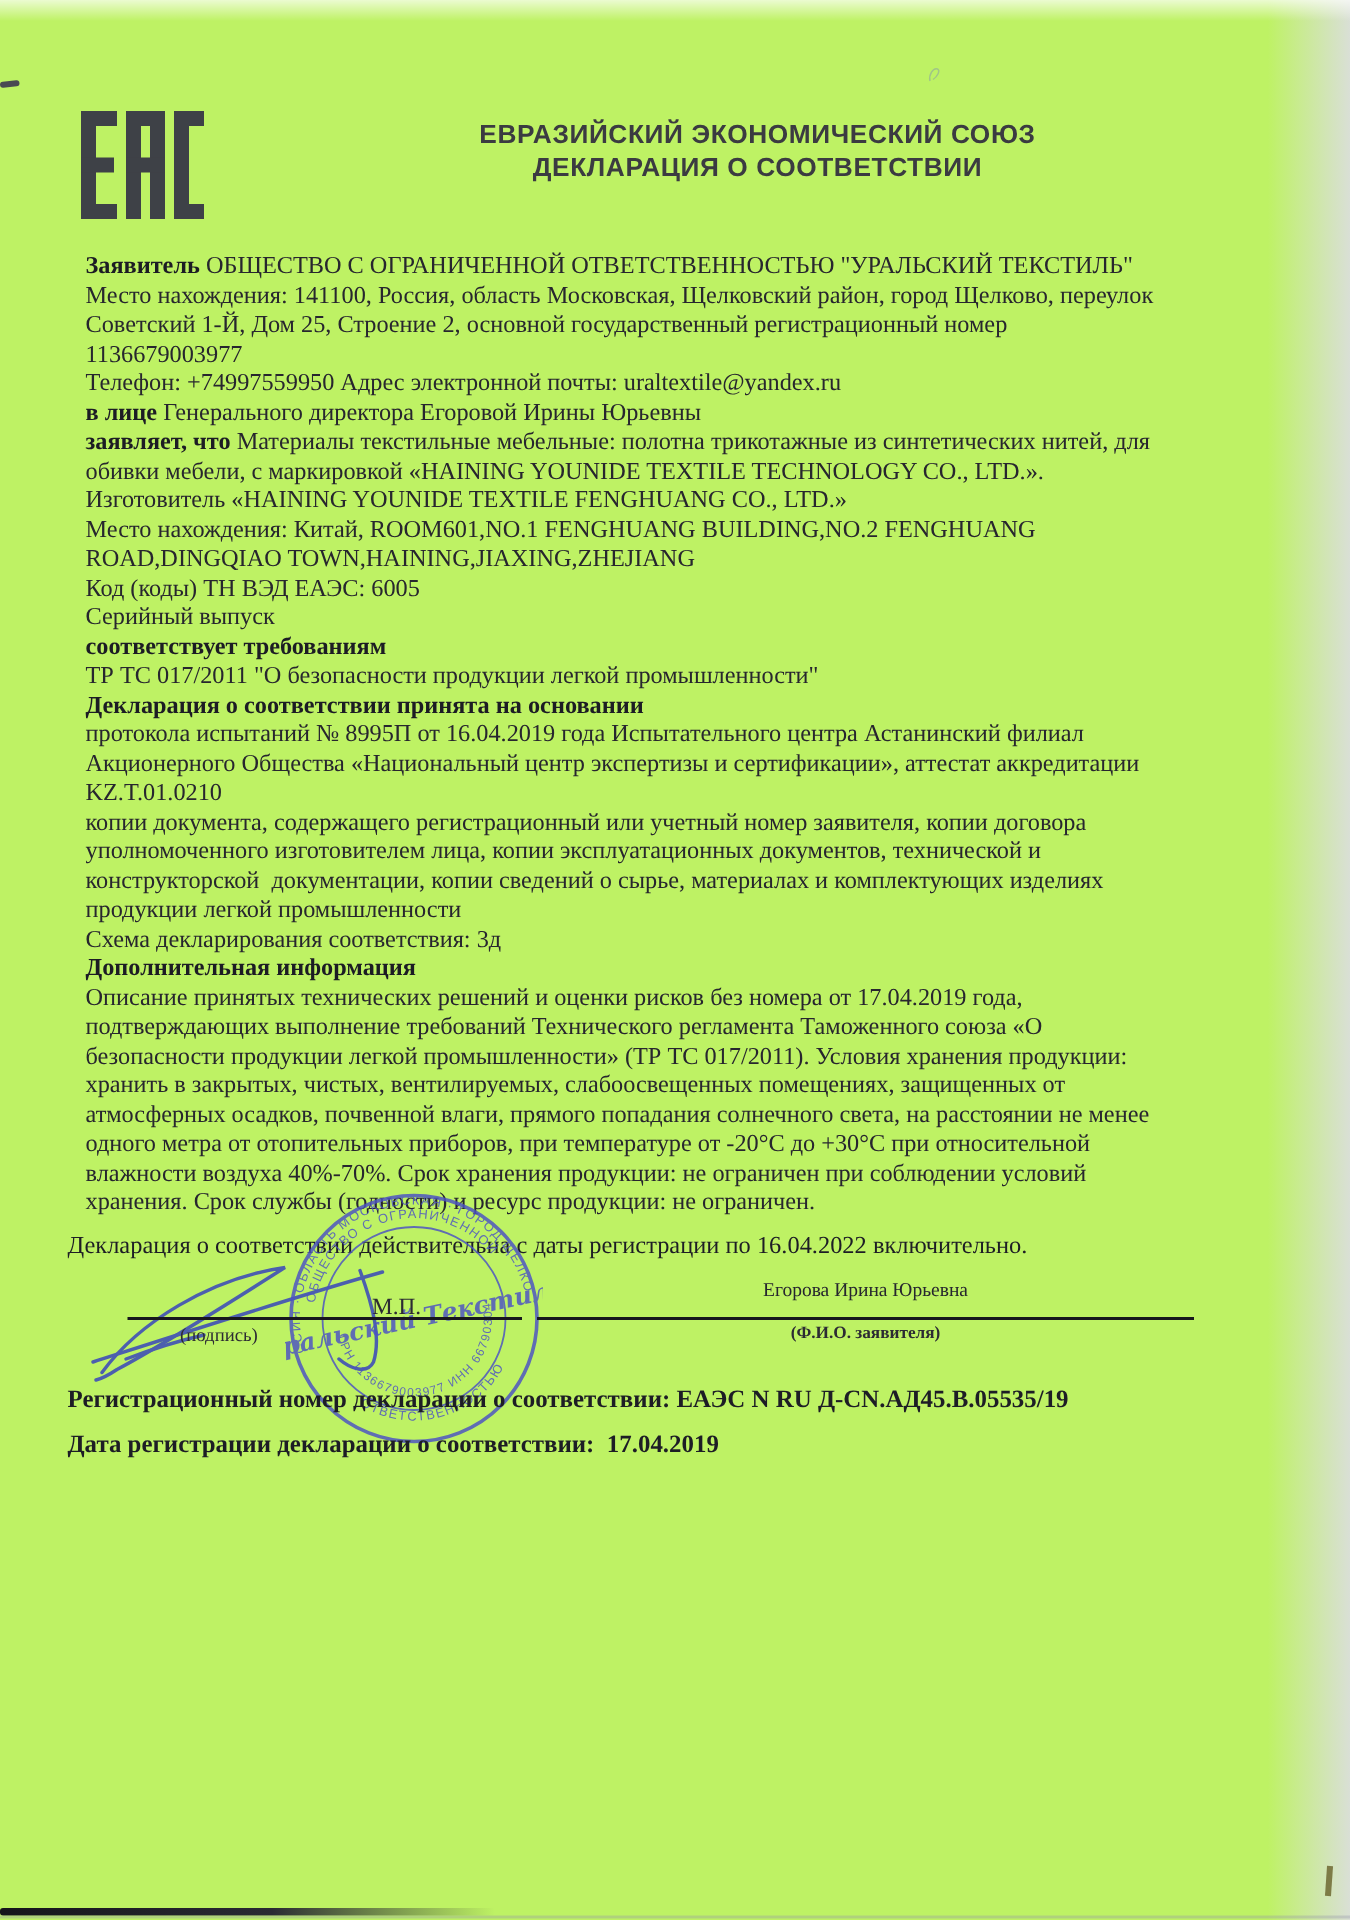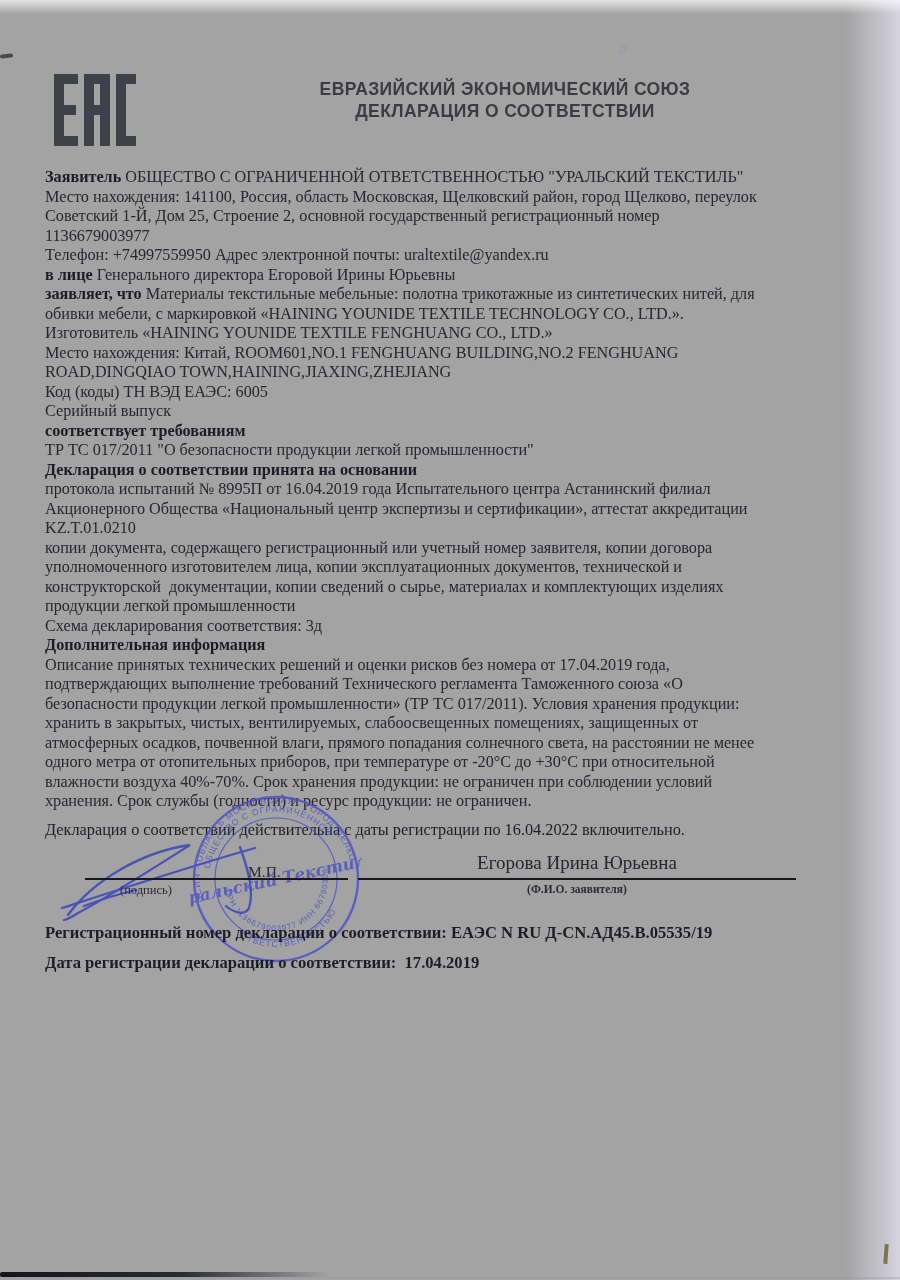--- a/index.html
+++ b/index.html
@@ -1,50 +1,50 @@
 <!DOCTYPE html>
 <html><head>
 <meta charset="utf-8">
 <style>
   html,body{margin:0;padding:0;background:#ffffff;}
   .page{
     position:relative;width:900px;height:1280px;overflow:hidden;
-    background:#a3a3a3;
+    background:#bef264;
     font-family:"Liberation Serif",serif;color:#27262e;
   }
   .edge-right{position:absolute;top:0;right:0;width:55px;height:1280px;
     background:linear-gradient(to right,rgba(226,224,236,0),rgba(222,220,234,.85));}
   .edge-top{position:absolute;top:0;left:0;width:900px;height:14px;
     background:linear-gradient(to bottom,rgba(255,255,255,.7),rgba(255,255,255,0));}
 
   
   .eac{position:absolute;left:54px;top:74px;width:82px;height:72px;}
 
   
   .header{position:absolute;left:235px;top:78px;width:540px;text-align:center;
     font-family:"Liberation Sans",sans-serif;font-weight:bold;font-size:17.5px;
     line-height:22px;letter-spacing:.4px;color:#3b3b41;}
 
   
   .body-text{position:absolute;left:45px;top:168px;width:835px;
     font-size:16.2px;line-height:19.5px;}
-  .bl{white-space:pre;height:19.5px;}
+  .bl{white-space:pre;height:19.5px;margin-left:12px;}
   .bl b{color:#1c1c24;}
 
   .validity{position:absolute;left:45px;top:820px;width:835px;
     font-size:16.3px;font-weight:normal;color:#1d1d25;white-space:pre;}
 
   
   .sig-line1{position:absolute;left:85px;top:878px;width:263px;height:2px;background:#17171d;}
   .sig-line2{position:absolute;left:358px;top:878px;width:438px;height:2px;background:#17171d;}
   .sig-label{position:absolute;left:120px;top:883px;width:180px;text-align:left;
     font-size:12.5px;color:#2c2b33;}
   .mp-label{position:absolute;left:248px;top:863px;font-size:15.5px;color:#2c2b33;}
   .fio-name{position:absolute;left:358px;top:852px;width:438px;text-align:center;
-    font-size:19px;color:#26262e;}
+    font-size:13px;color:#26262e;}
   .fio-label{position:absolute;left:358px;top:883px;width:438px;text-align:center;
     font-size:11.5px;color:#2c2b33;font-weight:bold;}
 
   .stamp{position:absolute;left:190px;top:793px;width:172px;height:172px;opacity:.82;}
   .signature-svg{position:absolute;left:48px;top:820px;width:270px;height:110px;}
 
   
   .reg-number{position:absolute;left:45px;top:923px;width:835px;
     font-size:16.6px;font-weight:bold;color:#1d1d25;white-space:pre;}
   .reg-date{position:absolute;left:45px;top:953px;width:835px;

